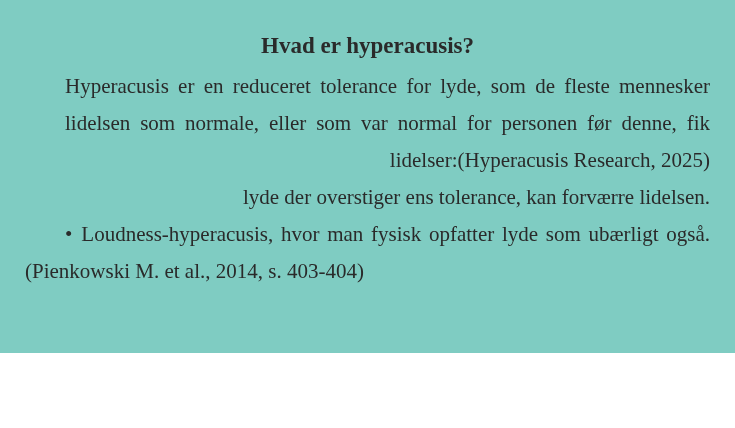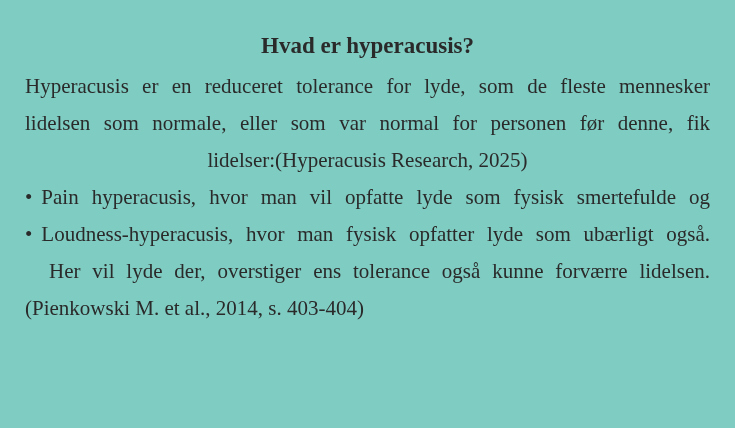--- a/index.html
+++ b/index.html
@@ -1,19 +1,19 @@
 <!DOCTYPE html>
 <html style="--background: #7fccc2; --text_color: #2a2a2a;"><head>
 <meta charset="utf-8">
 <style>
   html, body { margin: 0; padding: 0; }
   .canvas {
     position: relative;
     width: 735px;
-    height: 428px;
+    height: 353px;
     box-sizing: border-box;
     background: var(--background, #7fccc2);
     color: var(--text_color, #2a2a2a);
     font-family: "Liberation Serif", "DejaVu Serif", serif;
     padding: 27px 25px 0 25px;
     overflow: hidden;
   }
   .title {
     font-size: 23px;
     font-weight: bold;
@@ -21,22 +21,23 @@
     text-align: center;
     margin: 0 0 4px 0;
   }
   .line {
     font-size: 21px;
     line-height: 37px;
   }
   .line--fill {
     text-align: justify;
     text-align-last: justify;
+    margin-left: 40px;
   }
-  .line--left { text-align: center; }
+  .line--left { text-align: right; }
   .line--right { text-align: left; }
   .line--indent { padding-left: 24px; }
   .marker {
     display: inline-block;
     margin-right: 9px;
   }
 </style>
 </head>
 <body>
 
@@ -44,26 +45,23 @@
 
   <h1 class="title">Hvad er hyperacusis?</h1>
 
   <div class="line line--fill">Hyperacusis er en reduceret tolerance for lyde, som de fleste mennesker</div>
 
   <div class="line line--fill">lidelsen som normale, eller som var normal for personen før denne, fik</div>
 
 
   <div class="line line--left">lidelser:(Hyperacusis Research, 2025)</div>
 
-  <div class="line line--fill">
-    <span class="marker">•</span><span>Pain hyperacusis, hvor man vil opfatte lyde som fysisk smertefulde og</span>
-  </div>
 
+  <div class="line line--left line--indent">lyde der overstiger ens tolerance, kan forværre lidelsen.</div>
 
   <div class="line line--fill">
     <span class="marker">•</span><span>Loudness-hyperacusis, hvor man fysisk opfatter lyde som ubærligt også.</span>
   </div>
 
-  <div class="line line--fill line--indent">Her vil lyde der, overstiger ens tolerance også kunne forværre lidelsen.</div>
 
   <div class="line line--right">(Pienkowski M. et al., 2014, s. 403-404)</div>
 
 </div>
 
 </body></html>

